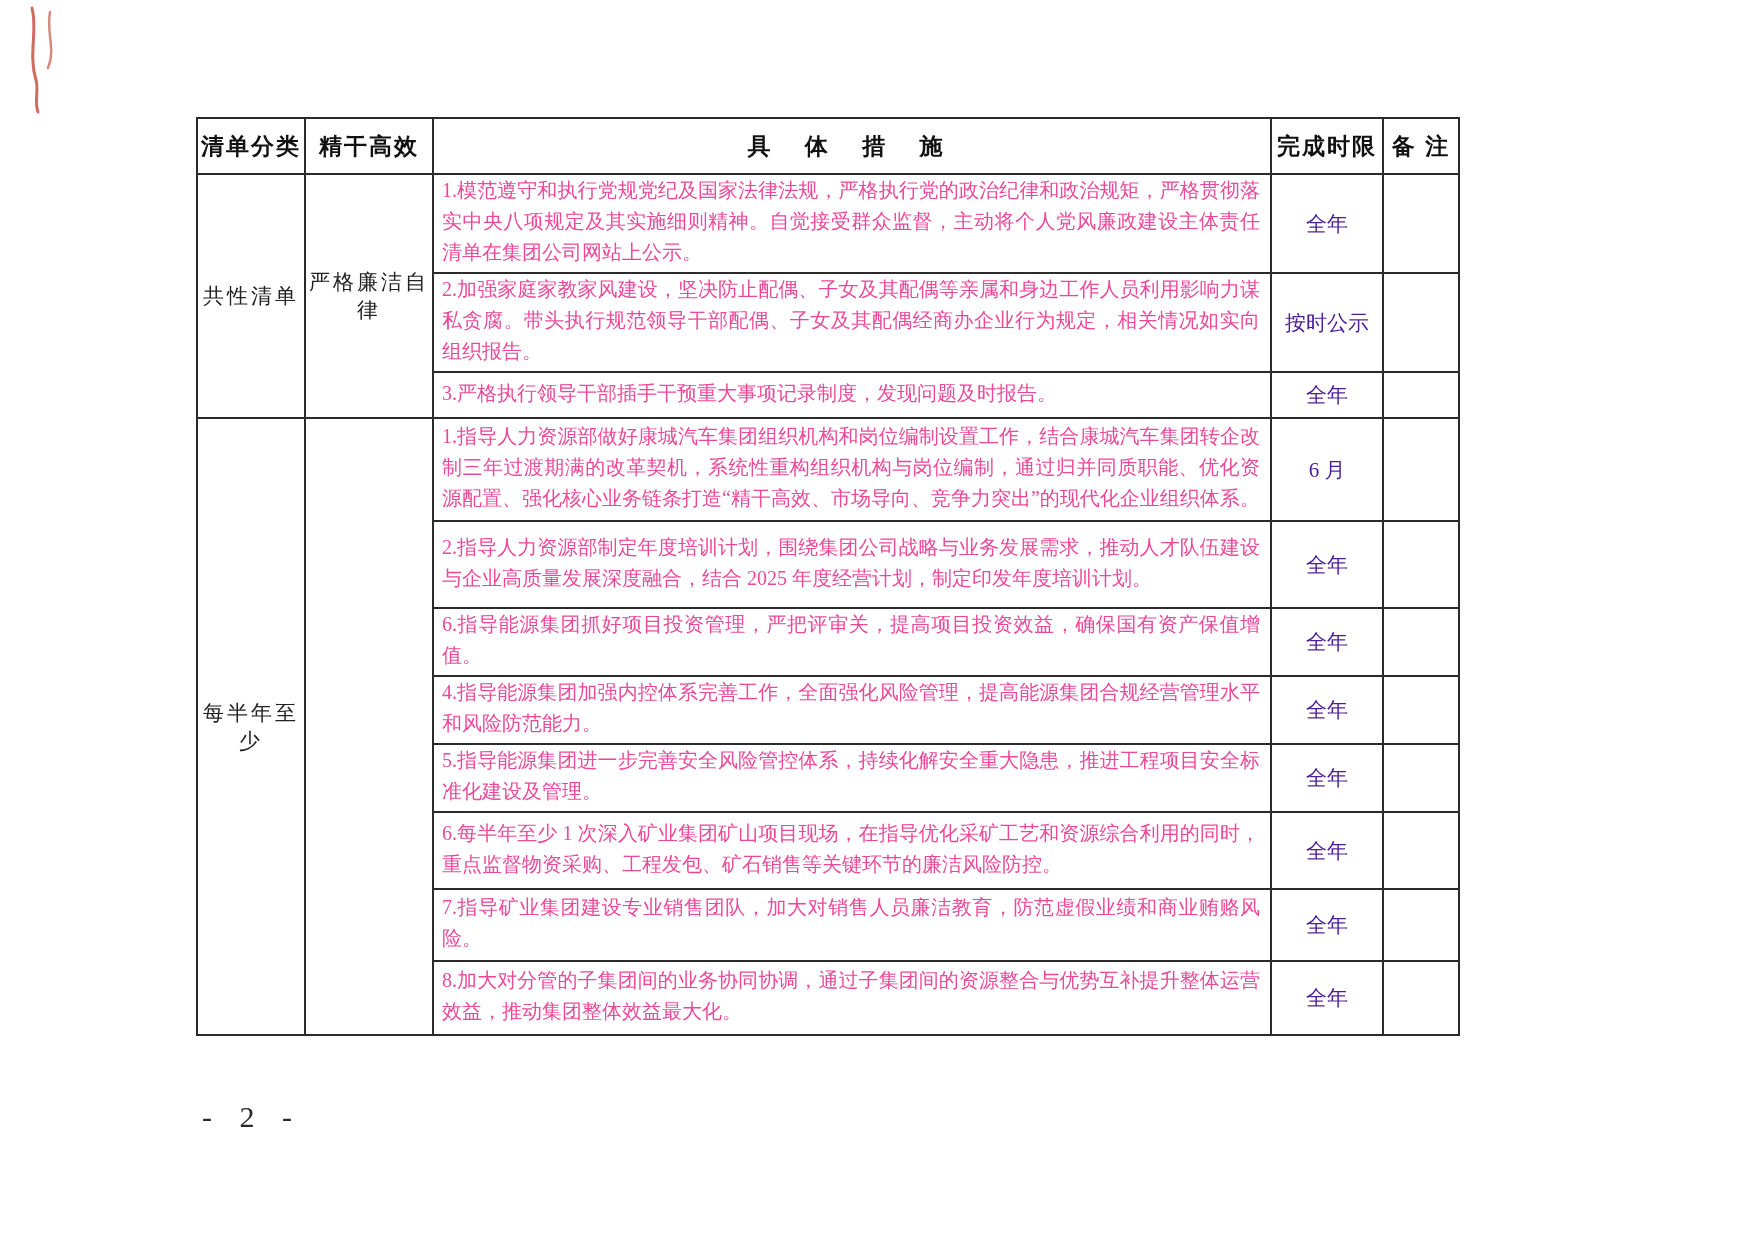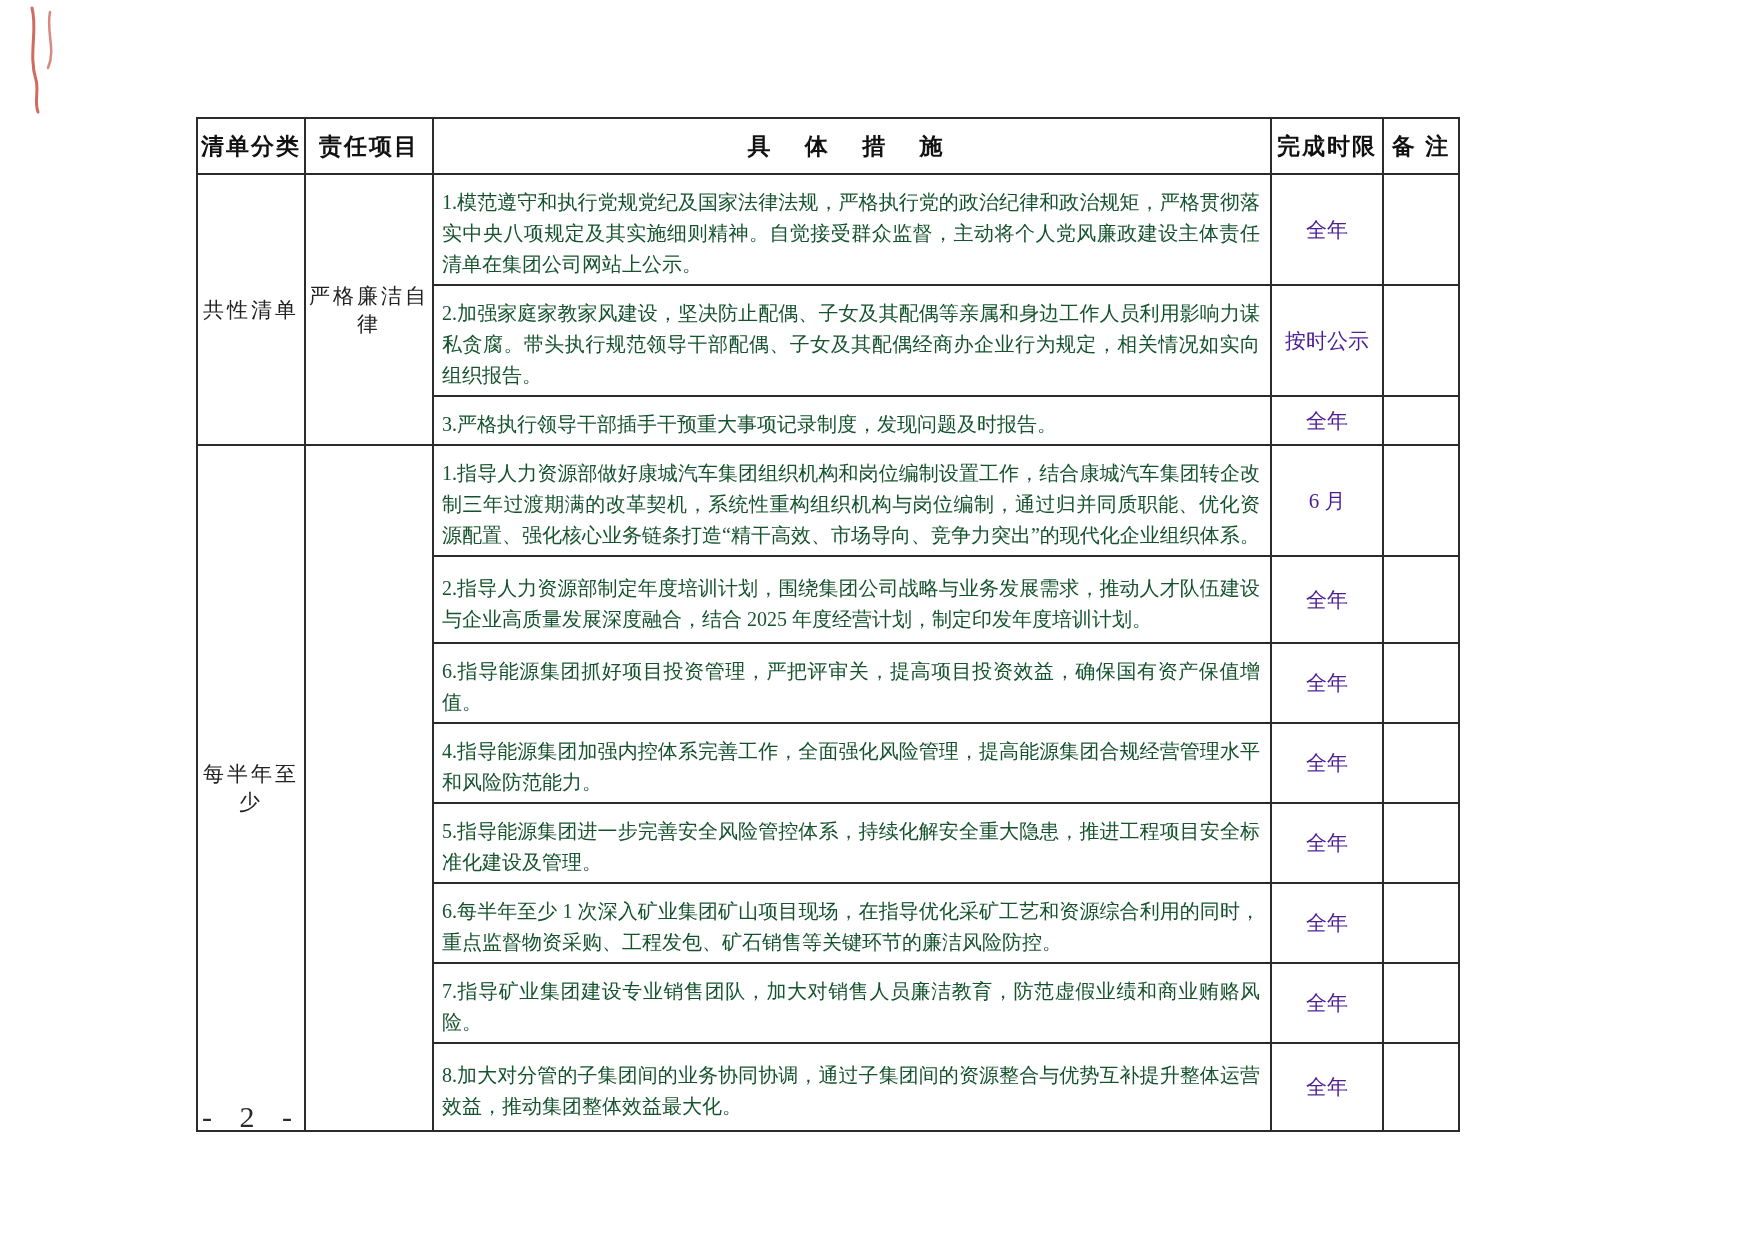--- a/index.html
+++ b/index.html
@@ -32,43 +32,43 @@
   }
   td.cat, td.proj{
     text-align:center;
     font-size:21px;
     letter-spacing:3px;
     color:#222;
   }
   td.measure{
     font-size:20px;
     line-height:31px;
-    padding:12px 10px 4px 8px;
+    padding:0 10px 4px 8px;
     text-align:justify;
-    color:#14532d;
+    color:#ec4899;
   }
   td.deadline{
     text-align:center;
     font-size:21px;
     color:#4c1d95;
   }
   td.remark{ text-align:center; font-size:20px; }
   
   tr.h-head{height:56px;}
   tr.s0r0{height:98px;}
   tr.s0r1{height:72px;}
   tr.s0r2{height:46px;}
   tr.s1r0{height:103px;}
   tr.s1r1{height:87px;margin-top:44px;}
   tr.s1r2{height:55px;}
   tr.s1r3{height:65px;}
   tr.s1r4{height:68px;}
   tr.s1r5{height:77px;}
   tr.s1r6{height:72px;margin-left:24px;}
-  tr.s1r7{height:88px;}
+  tr.s1r7{height:74px;}
   .page-number{
     position:absolute;left:202px;top:1100px;
     font-size:30px;
     letter-spacing:10px;
     color:#2a2a2a;
     font-family:"Liberation Serif","DejaVu Serif",serif;
   }
   .red-marks{
     position:absolute;left:18px;top:2px;
     width:60px;height:120px;
@@ -89,21 +89,21 @@
       <col style="width:108px">
       <col style="width:128px">
       <col style="width:838px">
       <col style="width:112px">
       <col style="width:76px">
     </colgroup>
 
     <tbody>
         <tr class="h-head">
       <th>清单分类</th>
-      <th>责任项目</th>
+      <th>精干高效</th>
       <th style="letter-spacing:14px;">具 体 措 施</th>
       <th>完成时限</th>
       <th>备 注</th>
     </tr>
 
     <tr class="s0r0">
       <td class="cat" rowspan="3">共性清单</td>
       <td class="proj" rowspan="3">严格廉洁自律</td>
       <td class="measure">1.模范遵守和执行党规党纪及国家法律法规，严格执行党的政治纪律和政治规矩，严格贯彻落实中央八项规定及其实施细则精神。自觉接受群众监督，主动将个人党风廉政建设主体责任清单在集团公司网站上公示。</td>
       <td class="deadline">全年</td>

